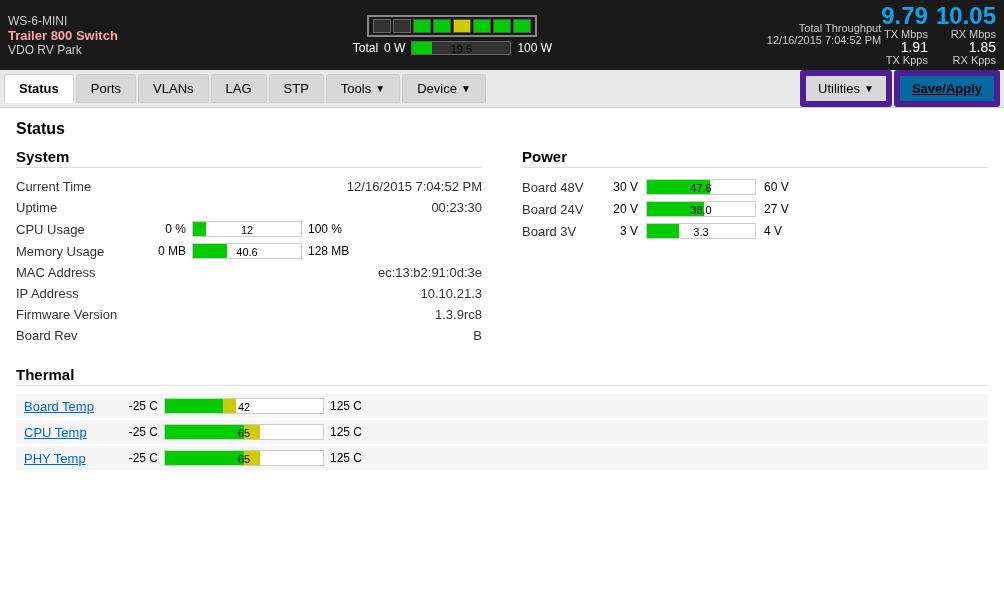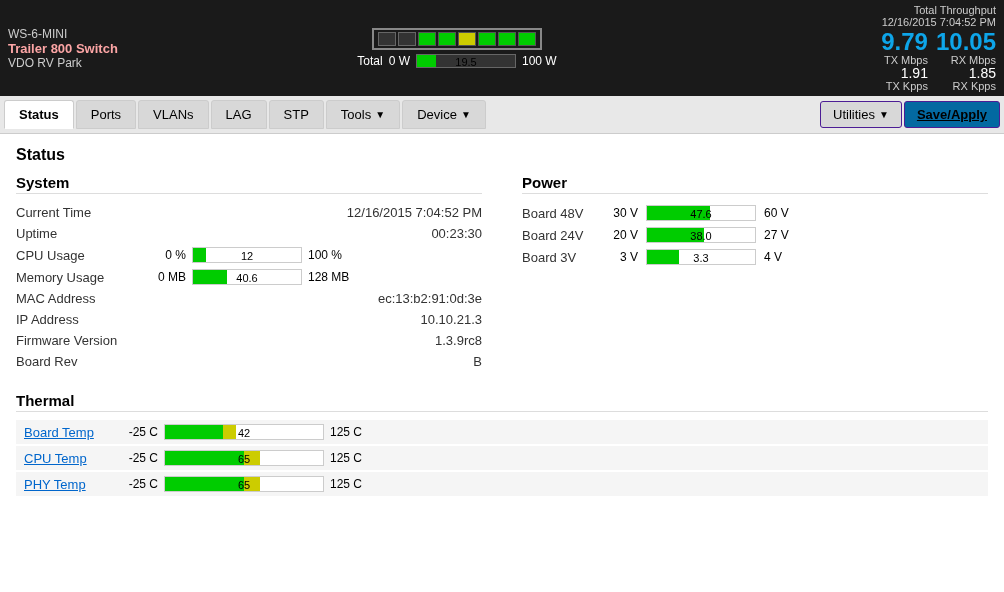--- a/index.html
+++ b/index.html
@@ -73,22 +73,21 @@
       position: absolute;
       width: 100%;
       text-align: center;
       font-size: 11px;
       color: #000;
       line-height: 14px;
     }
 
     #header-right {
       display: flex;
-      flex-direction: column;
-      align-items: flex-end;
+      align-items: center;
       font-size: 11px;
       color: #ccc;
       min-width: 220px;
     }
     .throughput-values {
       display: flex;
       gap: 8px;
     }
     .throughput-col { text-align: right; }
     .throughput-big { font-size: 24px; color: #0ea5e9; font-weight: bold; line-height: 1; }
@@ -119,21 +118,21 @@
     .nav-tab.active {
       background: #fff;
       border-bottom: 1px solid #fff;
       font-weight: bold;
     }
     .nav-tab-arrow { font-size: 10px; }
     .nav-spacer { flex: 1; }
     .nav-btn {
       padding: 5px 12px;
       cursor: pointer;
-      border: 1px solid #4c1d95;
+      border: 6px solid #4c1d95;
       background: #d8d8d8;
       border-radius: 3px;
       font-size: 13px;
       display: flex;
       align-items: center;
       gap: 4px;
     }
     .nav-btn-primary {
       background: #0369a1;
       font-weight: bold;

